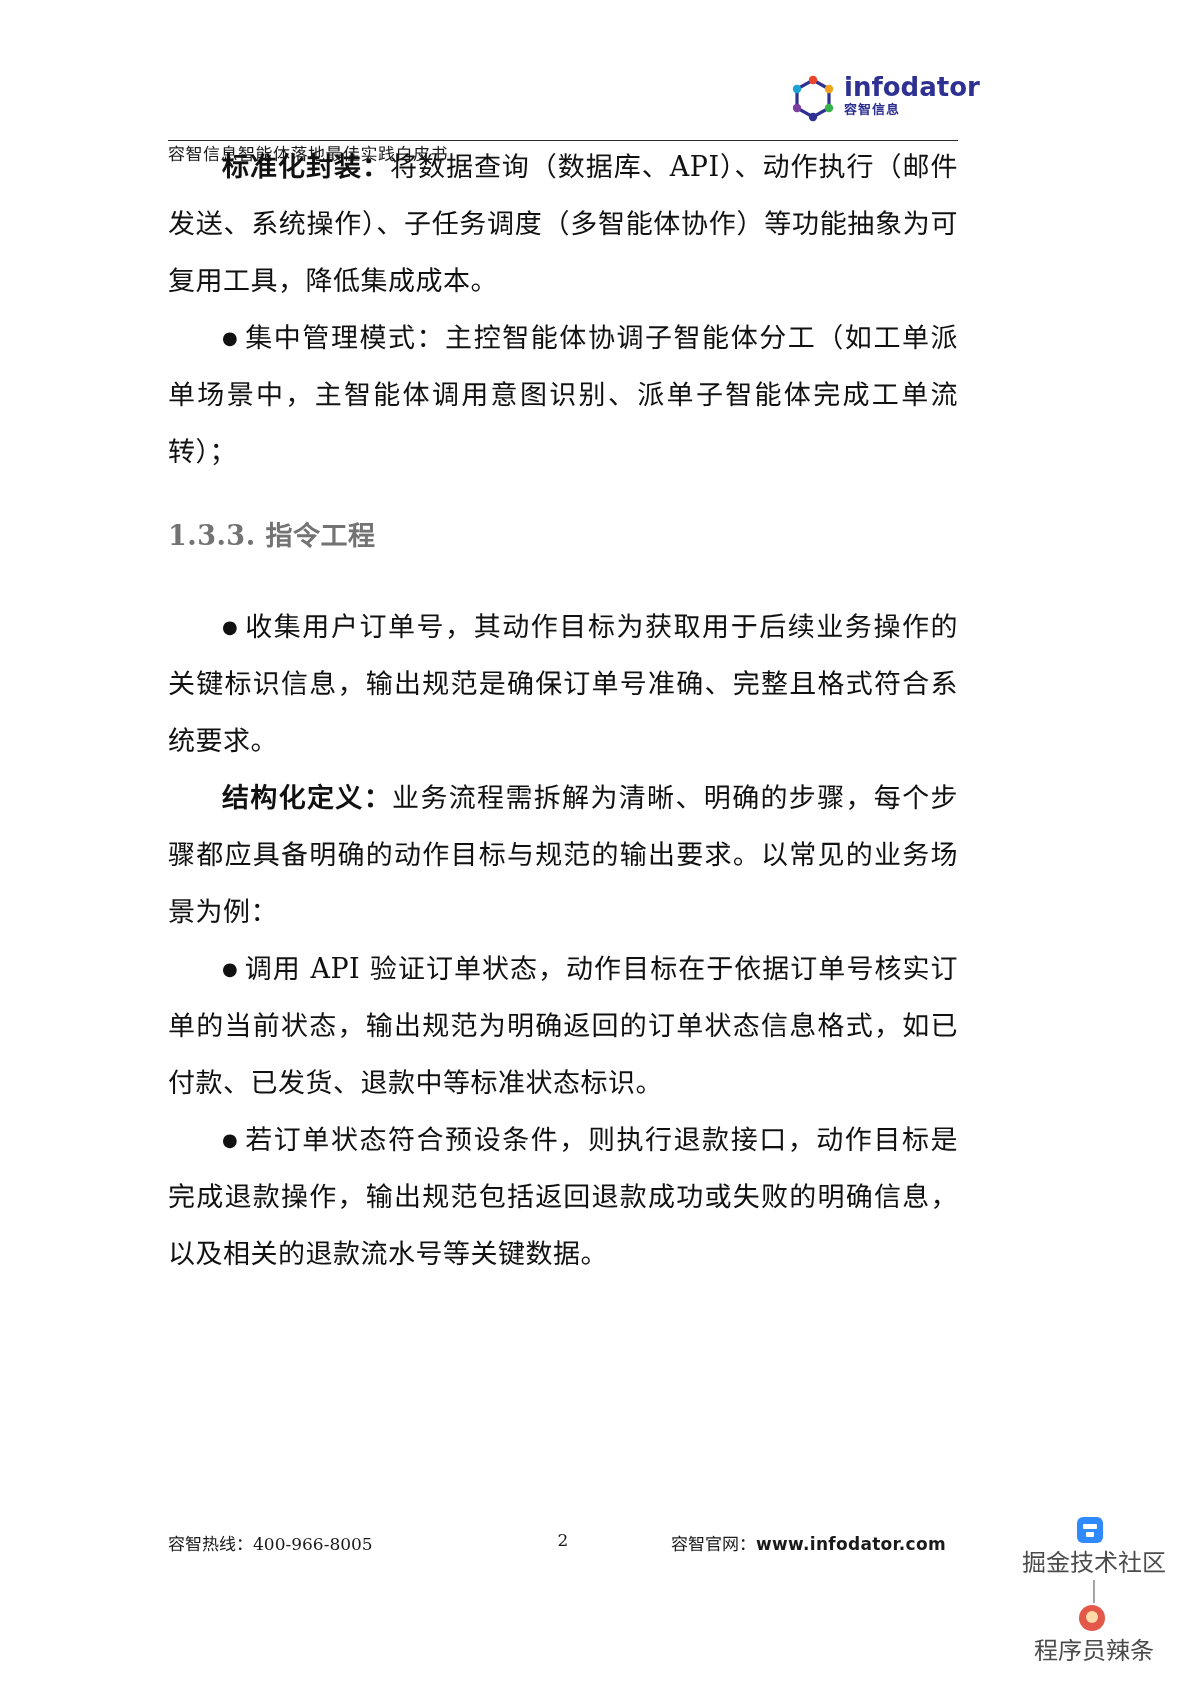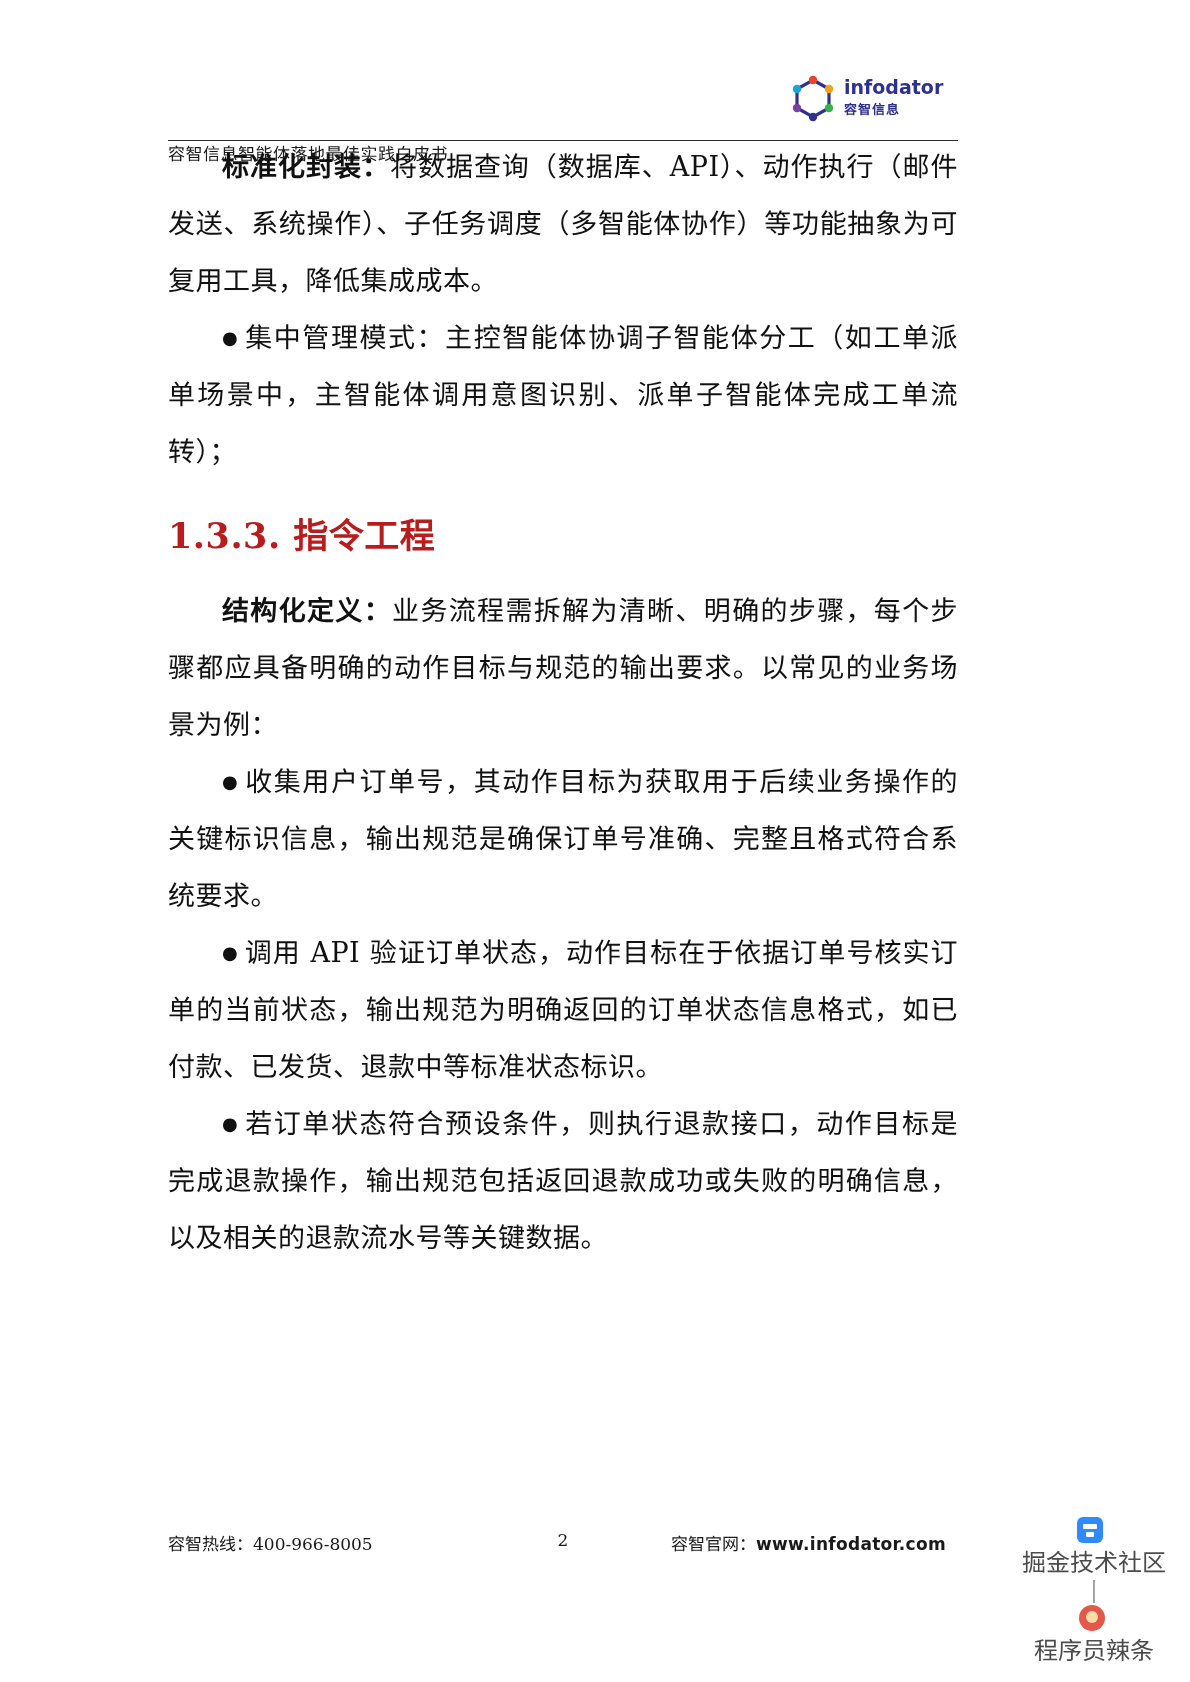--- a/index.html
+++ b/index.html
@@ -67,21 +67,21 @@
     height: 50px;
   }
   .logo-text {
     position: absolute;
     left: 66px;
     top: 6px;
     width: 112px;
   }
   .logo-name {
     font-family: "DejaVu Sans", "Liberation Sans", sans-serif;
-    font-size: 19px;
+    font-size: 26px;
     font-weight: bold;
     color: #2e3192;
     letter-spacing: 0px;
     line-height: 22px;
   }
   .logo-cn {
     font-size: 13px;
     font-weight: bold;
     color: #2e3192;
     letter-spacing: 1px;
@@ -112,25 +112,25 @@
   }
   .bullet-para {
     text-indent: 54px;
   }
   .bullet-dot {
     font-size: 18px;
     vertical-align: 3px;
     padding-right: 6px;
   }
   h2.section {
-    margin: 36px 0 26px 0;
-    font-size: 35px;
+    margin: 36px 0 42px 0;
+    font-size: 27px;
     font-weight: bold;
     letter-spacing: 0.5px;
-    color: #b91c1c;
+    color: #737373;
     line-height: 40px;
   }
 
   
   .footer {
     position: absolute;
     left: 168px;
     top: 1530px;
     width: 790px;
     height: 30px;
@@ -257,26 +257,26 @@
     </p>
 
 
     <p class="para bullet-para">
       <span class="bullet-dot">●</span><span>集中管理模式：主控智能体协调子智能体分工（如工单派单场景中，主智能体调用意图识别、派单子智能体完成工单流转）；</span>
     </p>
 
 
     <h2 class="section">1.3.3. 指令工程</h2>
 
+    <p class="para bullet-para">
+      <span class="bullet-dot">●</span><span>收集用户订单号，其动作目标为获取用于后续业务操作的关键标识信息，输出规范是确保订单号准确、完整且格式符合系统要求。</span>
+    </p>
+
     <p class="para indent">
       <span class="lead">结构化定义：</span><span>业务流程需拆解为清晰、明确的步骤，每个步骤都应具备明确的动作目标与规范的输出要求。以常见的业务场景为例：</span>
-    </p>
-
-    <p class="para bullet-para">
-      <span class="bullet-dot">●</span><span>收集用户订单号，其动作目标为获取用于后续业务操作的关键标识信息，输出规范是确保订单号准确、完整且格式符合系统要求。</span>
     </p>
 
     <p class="para bullet-para">
       <span class="bullet-dot">●</span><span>调用 API 验证订单状态，动作目标在于依据订单号核实订单的当前状态，输出规范为明确返回的订单状态信息格式，如已付款、已发货、退款中等标准状态标识。</span>
     </p>
 
     <p class="para bullet-para">
       <span class="bullet-dot">●</span><span>若订单状态符合预设条件，则执行退款接口，动作目标是完成退款操作，输出规范包括返回退款成功或失败的明确信息，以及相关的退款流水号等关键数据。</span>
     </p>
 

